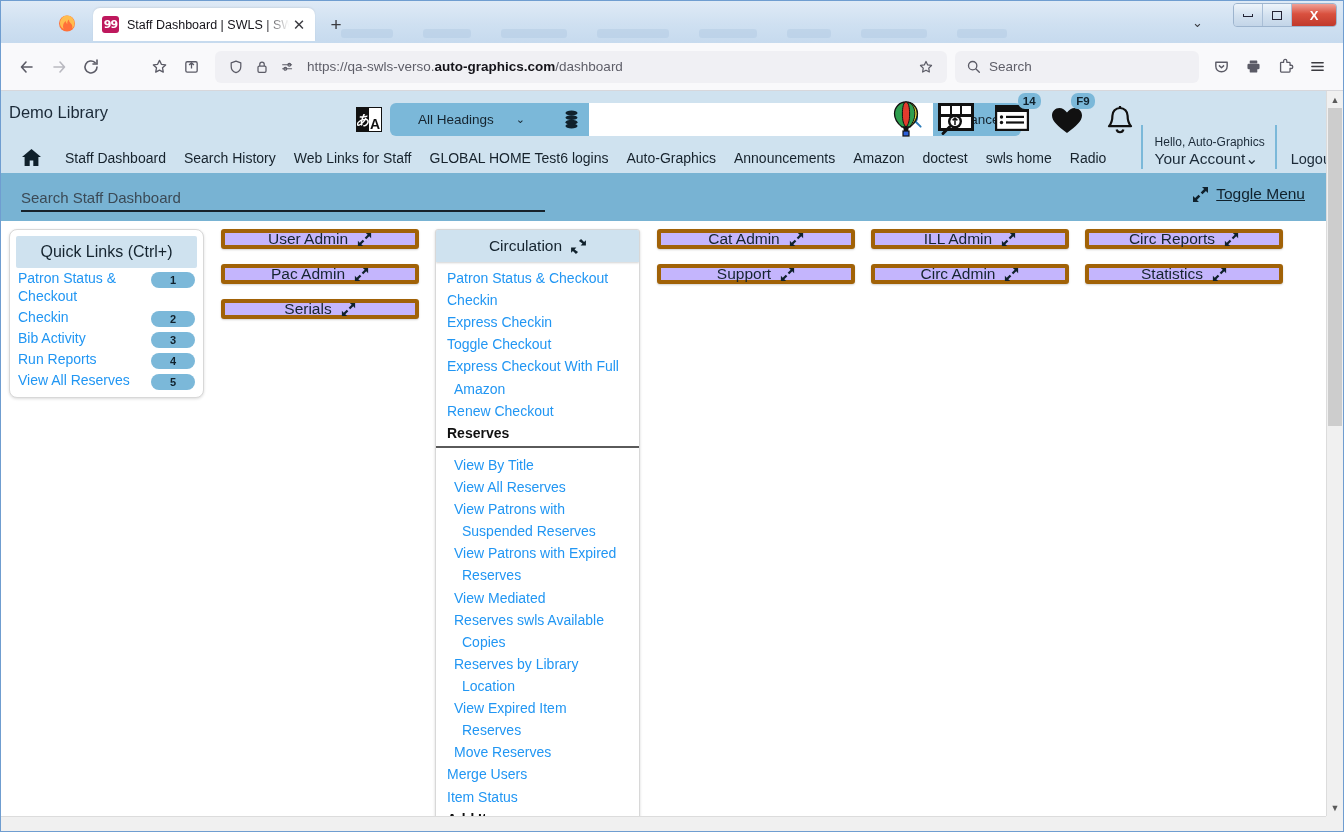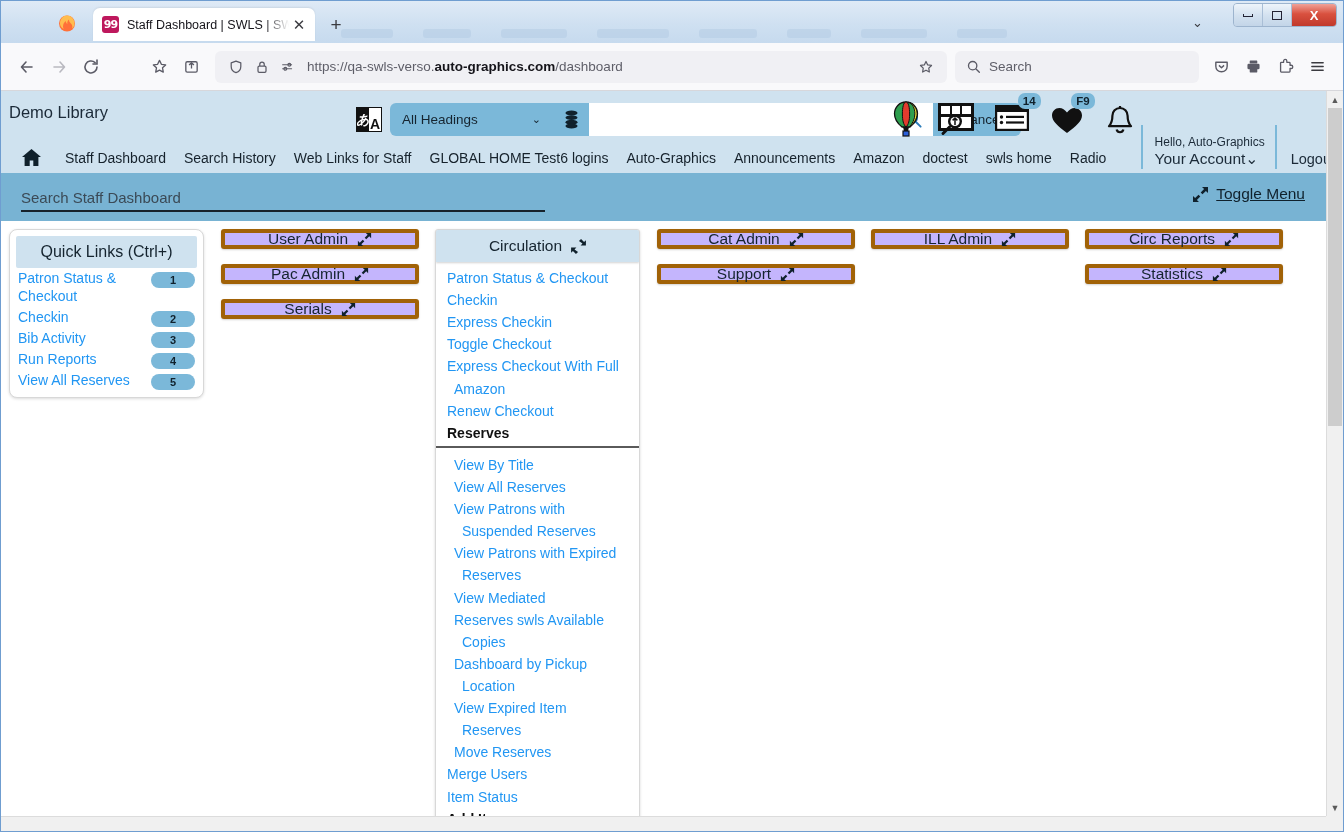--- a/index.html
+++ b/index.html
@@ -187,21 +187,21 @@
   }
   #lang-icon .letter {
     position: absolute; right: 1px; bottom: -1px;
     font-size: 14px; font-weight: bold; color: #111;
   }
   #scope-select {
     width: 163px; height: 33px;
     background: #7bb8d9;
     border-radius: 6px 0 0 6px;
     display: flex; align-items: center; justify-content: space-between;
-    padding: 0 12px;
+    padding: 0 28px;
     font-size: 13.5px; color: #15242f;
   }
   #scope-select .chev { font-size: 11px; }
   #db-icon {
     width: 36px; height: 33px; background: #7bb8d9;
     display: flex; align-items: center; justify-content: center;
   }
   #search-input {
     width: 304px; height: 33px; background: #ffffff;
     border: none; outline: none;
@@ -770,21 +770,21 @@
 
             <div class="circ-item indent1">View By Title</div>
             <div class="circ-item indent1">View All Reserves</div>
             <div class="circ-item indent1">View Patrons with</div>
             <div class="circ-item" style="padding-left:26px">Suspended Reserves</div>
             <div class="circ-item indent1">View Patrons with Expired</div>
             <div class="circ-item" style="padding-left:26px">Reserves</div>
             <div class="circ-item indent1">View Mediated</div>
             <div class="circ-item indent1">Reserves swls Available</div>
             <div class="circ-item" style="padding-left:26px">Copies</div>
-            <div class="circ-item indent1">Dashboard by Pickup</div>
+            <div class="circ-item indent1">Reserves by Library</div>
             <div class="circ-item" style="padding-left:26px">Location</div>
             <div class="circ-item indent1">View Expired Item</div>
             <div class="circ-item" style="padding-left:26px">Reserves</div>
             <div class="circ-item indent1">Move Reserves</div>
 
             <div class="circ-item">Merge Users</div>
             <div class="circ-item">Item Status</div>
             <div class="circ-section last">Add Item</div>
           </div>
         </div>
@@ -813,20 +813,29 @@
         <div class="btncol col-c">
           <div class="card-btn">
             <span>ILL Admin</span>
             <span>
               <svg width="15" height="15" viewBox="0 0 17 17" fill="#10212c">
                   <path d="M16 1h-6l2.1 2.1-3.4 3.4 1.8 1.8 3.4-3.4L16 7z"></path>
                   <path d="M1 16h6l-2.1-2.1 3.4-3.4-1.8-1.8-3.4 3.4L1 10z"></path>
                 </svg>
             </span>
           </div>
+          <div class="card-btn">
+            <span>Circ Admin</span>
+            <span>
+              <svg width="15" height="15" viewBox="0 0 17 17" fill="#10212c">
+                  <path d="M16 1h-6l2.1 2.1-3.4 3.4 1.8 1.8 3.4-3.4L16 7z"></path>
+                  <path d="M1 16h6l-2.1-2.1 3.4-3.4-1.8-1.8-3.4 3.4L1 10z"></path>
+                </svg>
+            </span>
+          </div>
         </div>
 
         <div class="btncol col-d">
           <div class="card-btn">
             <span>Circ Reports</span>
             <span>
               <svg width="15" height="15" viewBox="0 0 17 17" fill="#10212c">
                   <path d="M16 1h-6l2.1 2.1-3.4 3.4 1.8 1.8 3.4-3.4L16 7z"></path>
                   <path d="M1 16h6l-2.1-2.1 3.4-3.4-1.8-1.8-3.4 3.4L1 10z"></path>
                 </svg>

